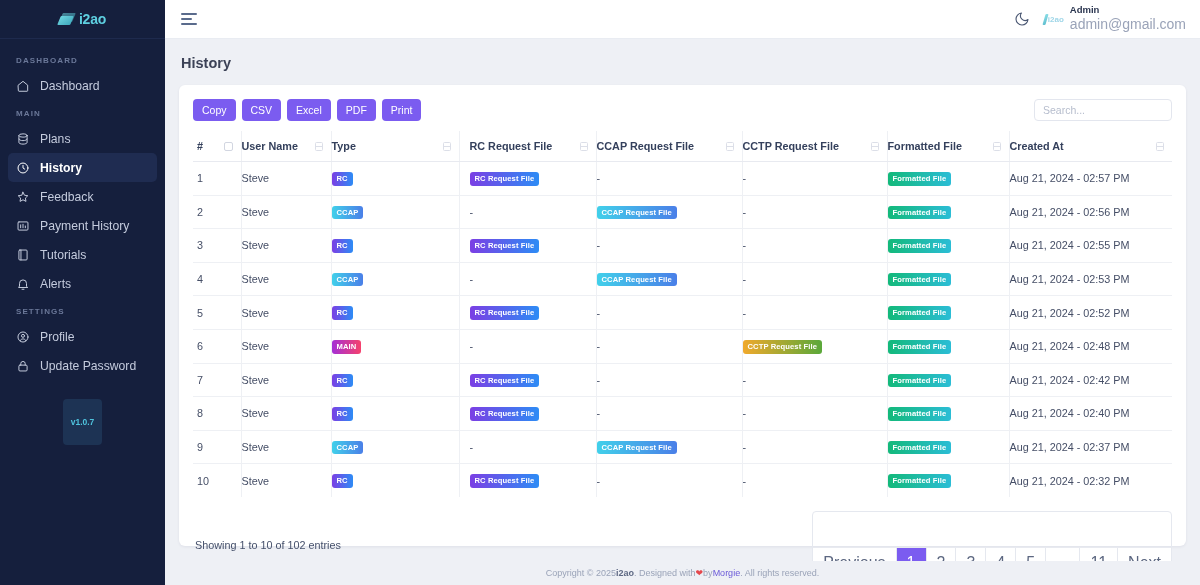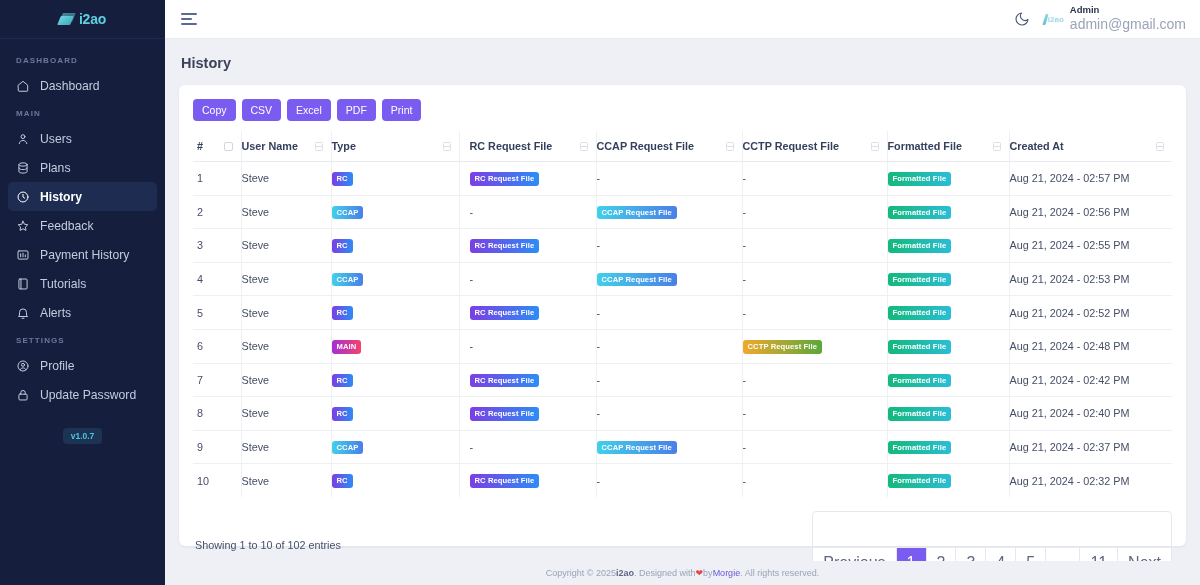--- a/index.html
+++ b/index.html
@@ -48,21 +48,21 @@
     height: 29px; margin: 0 8px; padding: 0 8px;
     color: #c4cbdd; font-size: 12.2px; border-radius: 5px;
     cursor: pointer; white-space: nowrap;
   }
   .nav-item.active { background: #1f2c51; color:#ffffff; font-weight:700; }
   .nav-item .ico { width:14px; height:14px; flex:0 0 14px; display:block; }
   .nav-item .ico svg { width:14px; height:14px; display:block; }
   .ver-wrap { display:flex; justify-content:center; margin-top:19px; }
   .ver {
     background: #1d3354; color: #4fc3dd; font-size: 8.5px; font-weight:700;
-    padding: 3px 8px; border-radius: 4px;
+    padding: 18px 8px; border-radius: 4px;
   }
 
   
   .main { flex: 1 1 auto; display:flex; flex-direction:column; min-width:0; }
   .topbar {
     height: 39px; background:#fff; display:flex; align-items:center;
     justify-content: space-between; padding: 0 14px;
     border-bottom: 1px solid #e9ecf2;
   }
   .burger { width:18px; height:14px; display:flex; flex-direction:column; justify-content:center; gap:3px; cursor:pointer; padding-left:2px;}
@@ -186,29 +186,20 @@
         <div class="nav-sec">DASHBOARD</div>
         <div class="nav-item">
           <span class="ico">
             <svg viewBox="0 0 24 24" fill="none" stroke="currentColor" stroke-width="1.7" stroke-linecap="round" stroke-linejoin="round">
               <path d="M4 10.5 12 4l8 6.5V20a1 1 0 0 1-1 1H5a1 1 0 0 1-1-1z"></path>
             </svg>
           </span>
           <span>Dashboard</span>
         </div>
         <div class="nav-sec">MAIN</div>
-        <div class="nav-item">
-          <span class="ico">
-            <svg viewBox="0 0 24 24" fill="none" stroke="currentColor" stroke-width="1.7" stroke-linecap="round" stroke-linejoin="round">
-              <circle cx="12" cy="8" r="3.3"></circle>
-              <path d="M5.5 20c.6-3.6 3.3-5.5 6.5-5.5s5.9 1.9 6.5 5.5"></path>
-            </svg>
-          </span>
-          <span>Users</span>
-        </div>
         <div class="nav-item">
           <span class="ico">
             <svg viewBox="0 0 24 24" fill="none" stroke="currentColor" stroke-width="1.7" stroke-linecap="round" stroke-linejoin="round">
               <ellipse cx="12" cy="6" rx="7" ry="2.8"></ellipse>
               <path d="M5 6v12c0 1.5 3.1 2.8 7 2.8s7-1.3 7-2.8V6"></path>
               <path d="M5 12c0 1.5 3.1 2.8 7 2.8s7-1.3 7-2.8"></path>
             </svg>
           </span>
           <span>Plans</span>
         </div>
@@ -315,20 +306,23 @@
       <section class="card">
 
         <div class="card-top">
           <div class="btns" id="btns">
               <button class="btn">Copy</button>
               <button class="btn">CSV</button>
               <button class="btn">Excel</button>
               <button class="btn">PDF</button>
               <button class="btn">Print</button>
             </div>
+          <div class="searchwrap">
+            <input class="search" type="text" placeholder="Search..." style="">
+          </div>
         </div>
 
         <table>
           <thead>
             <tr>
               <th class="c-idx">
                 <div class="hwrap">
                     <span class="pad">#</span>
                     <span class="chkbox"></span>
                   </div>

